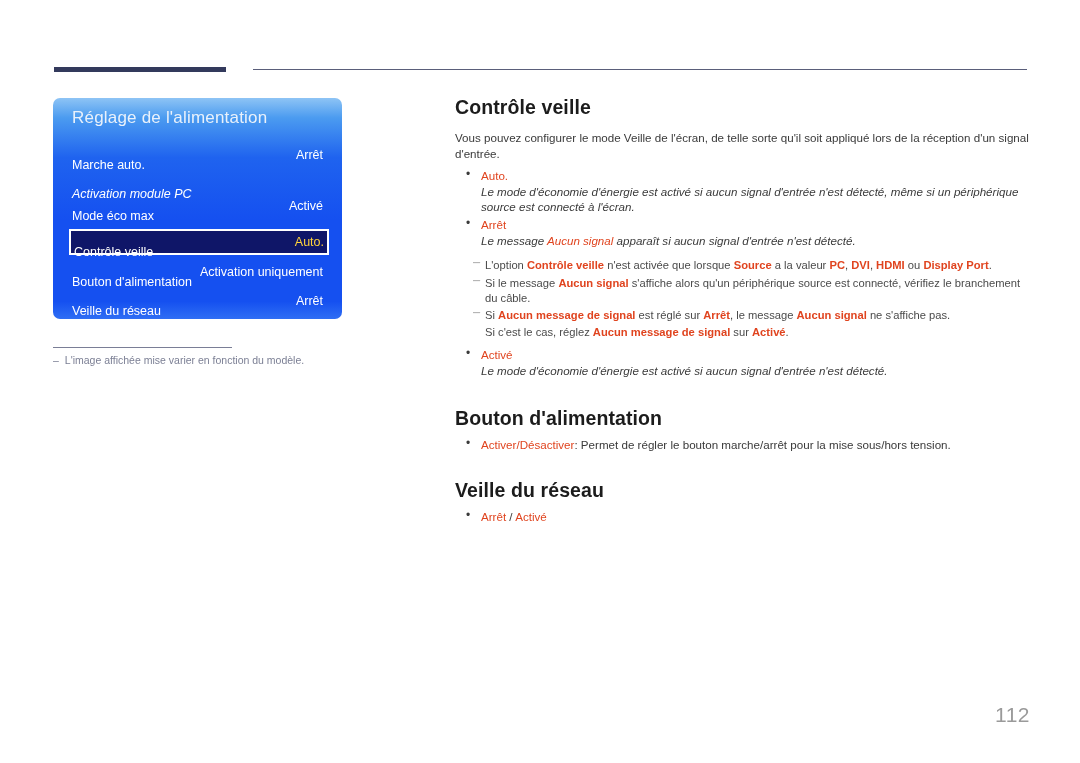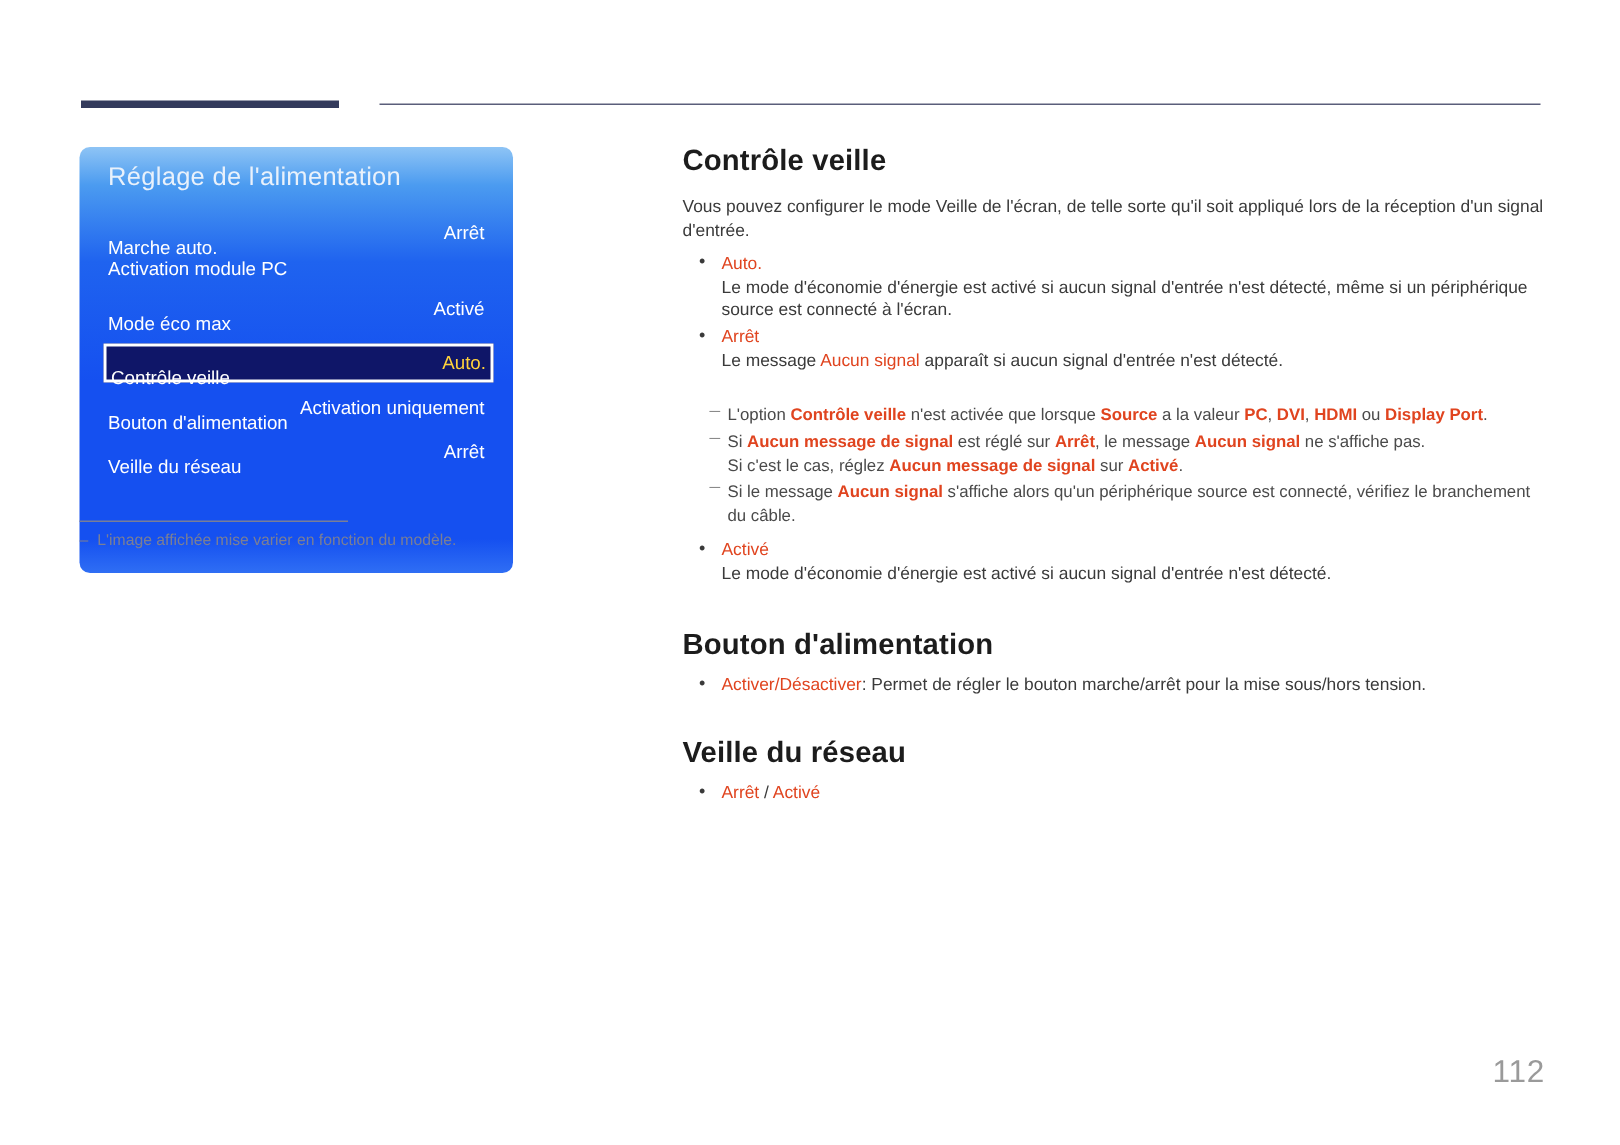--- a/index.html
+++ b/index.html
@@ -33,21 +33,21 @@
     height: 1px;
     background: #5a5e7a;
   }
 
   
   #osd-panel {
     position: absolute;
     left: 53px;
     top: 98px;
     width: 289px;
-    height: 284px;
+    height: 221px;
     border-radius: 7px;
     background: linear-gradient(180deg,
                 #8ec4f5 0%,
                 #4b9bf0 9%,
                 #1f63ef 27%,
                 #1550f0 55%,
                 #1550f0 92%,
                 #2f6ef4 100%);
     box-sizing: border-box;
     padding: 0;
@@ -79,21 +79,21 @@
     left: 16px;
     width: 260px;
     background: #0f1668;
     border: 2px solid #ffffff;
     padding: 0 3px 0 3px;
   }
   .osd-row.selected .osd-value { color: #ffd23b; }
   .osd-row.selected .osd-label { color: #ffffff; }
 
   #osd-row-0 { top: 44px; }
-  #osd-row-1 { top: 58px; }
+  #osd-row-1 { top: 73px; font-style: italic; }
   #osd-row-2 { top: 95px; gap: 20px; }
   #osd-row-3 { top: 131px; }
   #osd-row-4 { top: 161px; }
   #osd-row-5 { top: 190px; }
 
   #caption-rule {
     position: absolute;
     left: 53px;
     top: 347px;
     width: 179px;
@@ -150,26 +150,27 @@
     position: absolute;
     left: 11px;
     top: -1px;
     color: #3a3a3a;
     font-size: 12px;
   }
   .bullet-head { color: #e0441f; }
   .bullet-sub {
     display: block;
     color: #3a3a3a;
+    font-style: italic;
   }
   .bullet-sub + .bullet-sub { margin-top: 3px; }
 
   ul.dashnotes {
     list-style: none;
-    margin: 22px 0 0 0;
+    margin: 10px 0 0 0;
     padding: 0;
   }
   ul.dashnotes > li {
     position: relative;
     padding-left: 30px;
     margin-bottom: 2px;
     font-size: 11.2px;
     line-height: 15.4px;
     color: #4a4a4a;
   }
@@ -258,24 +259,24 @@
       <span class="bullet-sub">Le mode d'économie d'énergie est activé si aucun signal d'entrée n'est détecté, même si un périphérique source est connecté à l'écran.</span>
     </li>
     <li>
       <span class="bullet-head">Arrêt</span>
       <span class="bullet-sub">Le message <span class="hl-plain">Aucun signal</span> apparaît si aucun signal d'entrée n'est détecté.</span>
     </li>
   </ul>
 
   <ul class="dashnotes">
     <li>L'option <span class="hl">Contrôle veille</span> n'est activée que lorsque <span class="hl">Source</span> a la valeur <span class="hl">PC</span>, <span class="hl">DVI</span>, <span class="hl">HDMI</span> ou <span class="hl">Display Port</span>.</li>
+    <li>Si le message <span class="hl">Aucun signal</span> s'affiche alors qu'un périphérique source est connecté, vérifiez le branchement du câble.</li>
     <li>Si <span class="hl">Aucun message de signal</span> est réglé sur <span class="hl">Arrêt</span>, le message <span class="hl">Aucun signal</span> ne s'affiche pas.
       <span class="note-sub">Si c'est le cas, réglez <span class="hl">Aucun message de signal</span> sur <span class="hl">Activé</span>.</span>
     </li>
-    <li>Si le message <span class="hl">Aucun signal</span> s'affiche alors qu'un périphérique source est connecté, vérifiez le branchement du câble.</li>
   </ul>
 
   <ul class="bullets">
     <li>
       <span class="bullet-head">Activé</span>
       <span class="bullet-sub">Le mode d'économie d'énergie est activé si aucun signal d'entrée n'est détecté.</span>
     </li>
   </ul>
 
   <div class="sec-spacer-lg"></div>

